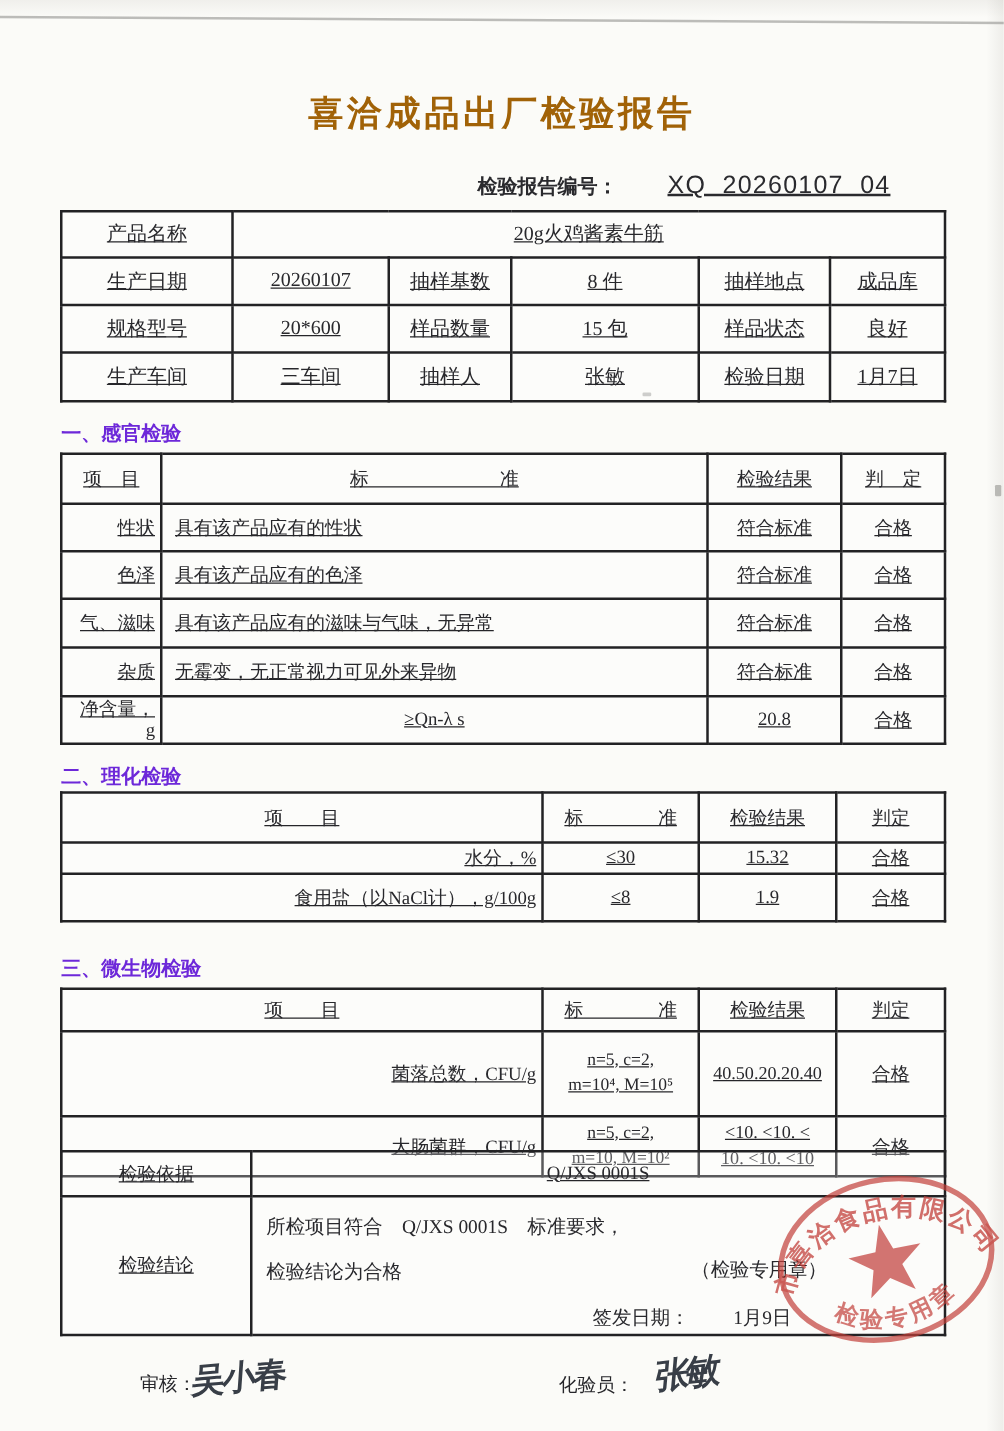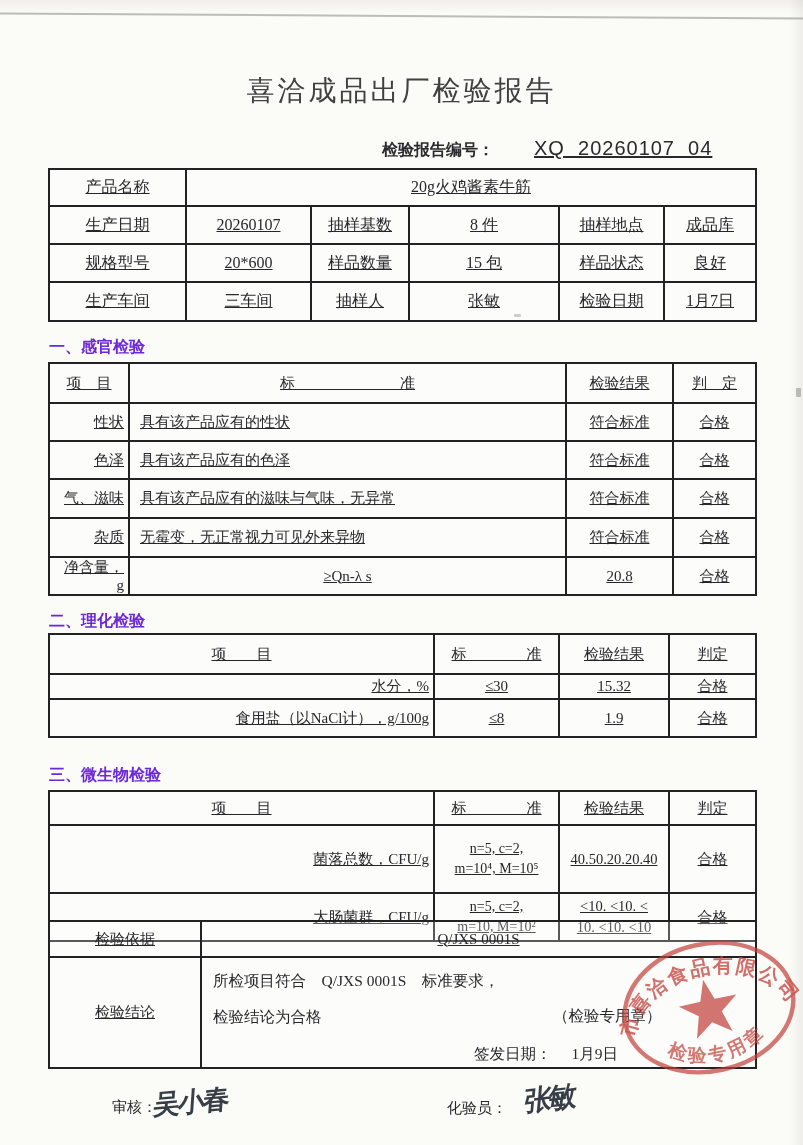--- a/index.html
+++ b/index.html
@@ -14,21 +14,21 @@
     background:linear-gradient(to right, rgba(0,0,0,0), rgba(120,115,105,0.10)); }
   .shade-top { position:absolute; top:0; left:0; width:100%; height:14px;
     background:linear-gradient(to bottom, rgba(140,135,125,0.10), rgba(0,0,0,0)); }
   .scanline { position:absolute; left:-4px; top:15px; width:812px; height:2px;
     background:#9a9a96; opacity:.65; transform:rotate(0.35deg); }
   .speck { position:absolute; background:#8a8a86; opacity:.55; border-radius:1px; }
 
   .doc-title {
     position:absolute; top:72px; left:0; width:803px; text-align:center;
     font-family:"Liberation Sans","DejaVu Sans",sans-serif;
-    font-size:28px; font-weight:normal; letter-spacing:3px; color:#404040;
+    font-size:28px; font-weight:bold; letter-spacing:3px; color:#a16207;
   }
   .report-no { position:absolute; top:137px; left:382px;
     font-family:"Liberation Sans","DejaVu Sans",sans-serif; font-size:16px; color:#2a2a2e; }
   .report-no .lbl { font-weight:bold; }
   .report-no .val { white-space:pre; margin-left:40px; font-size:20px; letter-spacing:1px;text-decoration:underline; }
 
   table { border-collapse:collapse; table-layout:fixed; position:absolute; left:48px;
     background:rgba(255,255,255,0.25);text-decoration:underline; }
   td, th { border:2px solid #222224; font-weight:normal; font-size:15px;
     padding:0 4px; text-align:center; vertical-align:middle; color:#28282c; }
@@ -47,21 +47,21 @@
   td.item { text-align:right; padding-left:7px; }
   td.std-left { text-align:left; padding-left:10px; }
   td.std-center { text-align:center; }
   .two-line { font-size:14px; line-height:1.45; }
 
   .concl-cell { position:relative; padding:0; }
   .concl-line1 { position:absolute; top:13px; left:11px; white-space:pre; font-size:15.5px; }
   .concl-line2 { position:absolute; top:49px; left:11px; font-size:15.5px; }
   .seal-note  { position:absolute; top:48px; left:351px; font-size:15.5px; }
   .issue-line { position:absolute; top:86px; left:272px; font-size:15.5px; }
-  .issue-line .val { margin-left:20px; }
+  .issue-line .val { margin-left:35px; }
 
   .stamp { position:absolute; left:616px; top:932px; width:186px; height:152px;
     opacity:.88; pointer-events:none; }
 
   .signoff { position:absolute; top:1090px; left:0; width:803px; height:50px; }
   .rev-lbl { position:absolute; left:112px; top:8px; font-size:15px; }
   .rev-sig { position:absolute; left:153px; top:-6px; font-size:27px; color:#242a34;
     transform:rotate(-5deg) skewX(-9deg); font-weight:600; letter-spacing:-2px; opacity:.9; }
   .tst-lbl { position:absolute; left:447px; top:9px; font-size:15px; }
   .tst-sig { position:absolute; left:524px; top:-10px; font-size:28px; color:#242a34;

